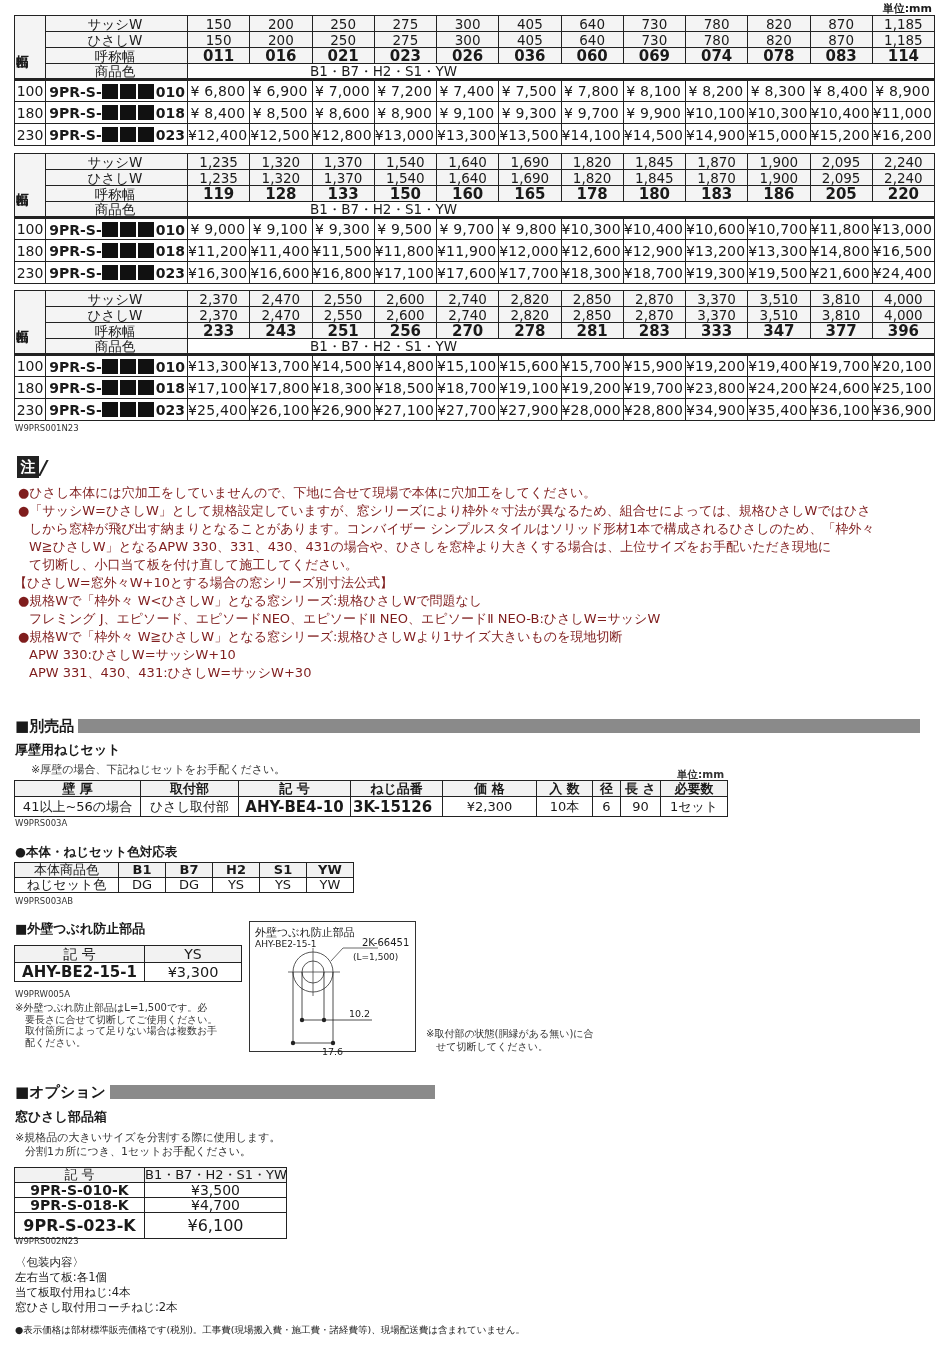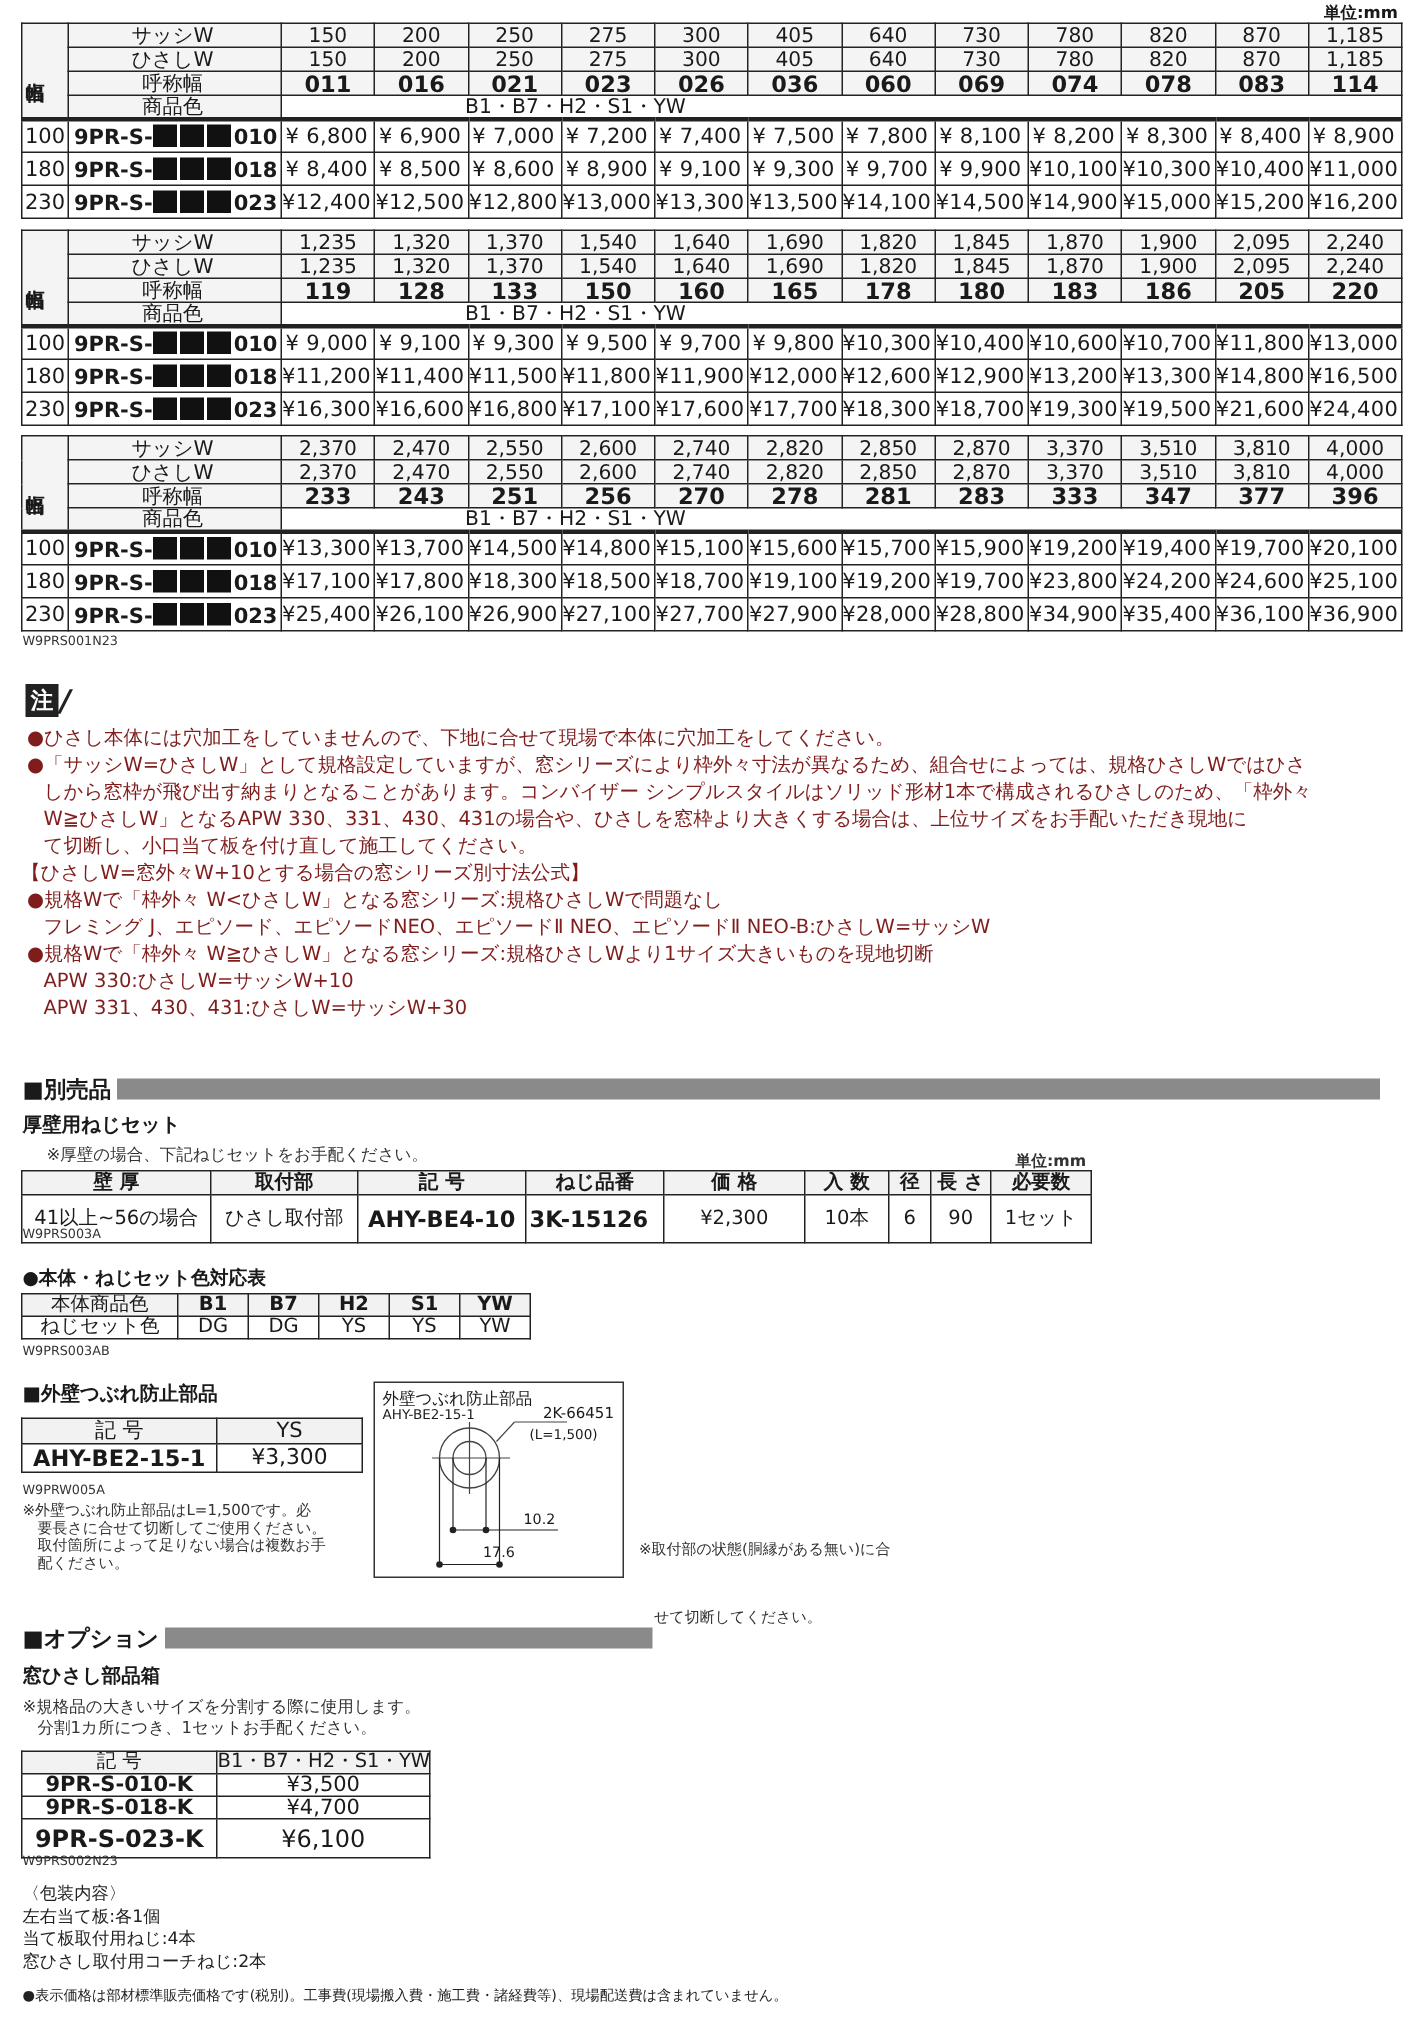--- a/index.html
+++ b/index.html
@@ -459,21 +459,21 @@
     <td>壁 厚</td>
     <td>取付部</td>
     <td>記 号</td>
     <td>ねじ品番</td>
     <td>価 格</td>
     <td>入 数</td>
     <td>径</td>
     <td>長 さ</td>
     <td>必要数</td>
   </tr>
-  <tr style="height:32px;font-size:13px;">
+  <tr style="height:20px;font-size:13px;">
     <td>41以上~56の場合</td>
     <td>ひさし取付部</td>
     <td style="font-weight:bold;font-size:15px;">AHY-BE4-10</td>
     <td style="font-weight:bold;font-size:15px;text-align:left;padding-left:2px;">3K-15126</td>
     <td>¥2,300</td>
     <td>10本</td>
     <td>6</td>
     <td>90</td>
     <td>1セット</td>
   </tr>
@@ -536,21 +536,21 @@
   <div style="padding-left:10px;">取付箇所によって足りない場合は複数お手</div>
   <div style="padding-left:10px;">配ください。</div>
 </div>
 
 <div class="diagram">
   <div class="t1">外壁つぶれ防止部品</div>
   <div class="t2">AHY-BE2-15-1</div>
   <div class="lab" style="left:112px;top:15px;font-size:10px;">2K-66451</div>
   <div class="lab" style="left:103px;top:30px;font-size:9px;">(L=1,500)</div>
   <div class="lab" style="left:99px;top:86px;">10.2</div>
-  <div class="lab" style="left:72px;top:108px;text-align:center;">17.6</div>
+  <div class="lab" style="left:72px;top:124px;text-align:center;">17.6</div>
   <svg width="167" height="131" viewBox="0 0 167 131">
     <line x1="93" y1="26" x2="128" y2="26" stroke="#444" stroke-width="0.8"></line>
     <line x1="93" y1="26" x2="81" y2="39" stroke="#444" stroke-width="0.8"></line>
     <circle cx="63" cy="50" r="20" fill="none" stroke="#444" stroke-width="0.9"></circle>
     <circle cx="63" cy="50" r="11" fill="none" stroke="#444" stroke-width="0.9"></circle>
     <line x1="63" y1="26" x2="63" y2="74" stroke="#444" stroke-width="0.8"></line>
     <line x1="38" y1="50" x2="90" y2="50" stroke="#444" stroke-width="0.8"></line>
     <line x1="52" y1="50" x2="52" y2="98" stroke="#222" stroke-width="0.8"></line>
     <line x1="74" y1="50" x2="74" y2="98" stroke="#222" stroke-width="0.8"></line>
     <line x1="43" y1="50" x2="43" y2="121" stroke="#222" stroke-width="0.8"></line>
@@ -558,21 +558,21 @@
     <line x1="52" y1="98" x2="122" y2="98" stroke="#222" stroke-width="0.8"></line>
     <line x1="43" y1="121" x2="83" y2="121" stroke="#222" stroke-width="0.8"></line>
     <circle cx="52" cy="98" r="2.2" fill="#222"></circle>
     <circle cx="74" cy="98" r="2.2" fill="#222"></circle>
     <circle cx="43" cy="121" r="2.2" fill="#222"></circle>
     <circle cx="83" cy="121" r="2.2" fill="#222"></circle>
   </svg>
 </div>
 <div class="small-note" style="left:426px;top:1028px;font-size:10px;line-height:12.5px;">
   <div>※取付部の状態(胴縁がある無い)に合</div>
-  <div style="padding-left:10px;margin-top:32px;">せて切断してください。</div>
+  <div style="padding-left:10px;">せて切断してください。</div>
 </div>
 
 <div class="section-bar" style="left:15px;top:1085px;width:420px;">
   <span class="lbl">■オプション</span>
   <span class="bar"></span>
 </div>
 <div class="sub-title" style="left:15px;top:1108px;">窓ひさし部品箱</div>
 <div class="small-note" style="left:15px;top:1131px;">
   <div>※規格品の大きいサイズを分割する際に使用します。</div>
   <div style="padding-left:10px;">分割1カ所につき、1セットお手配ください。</div>

